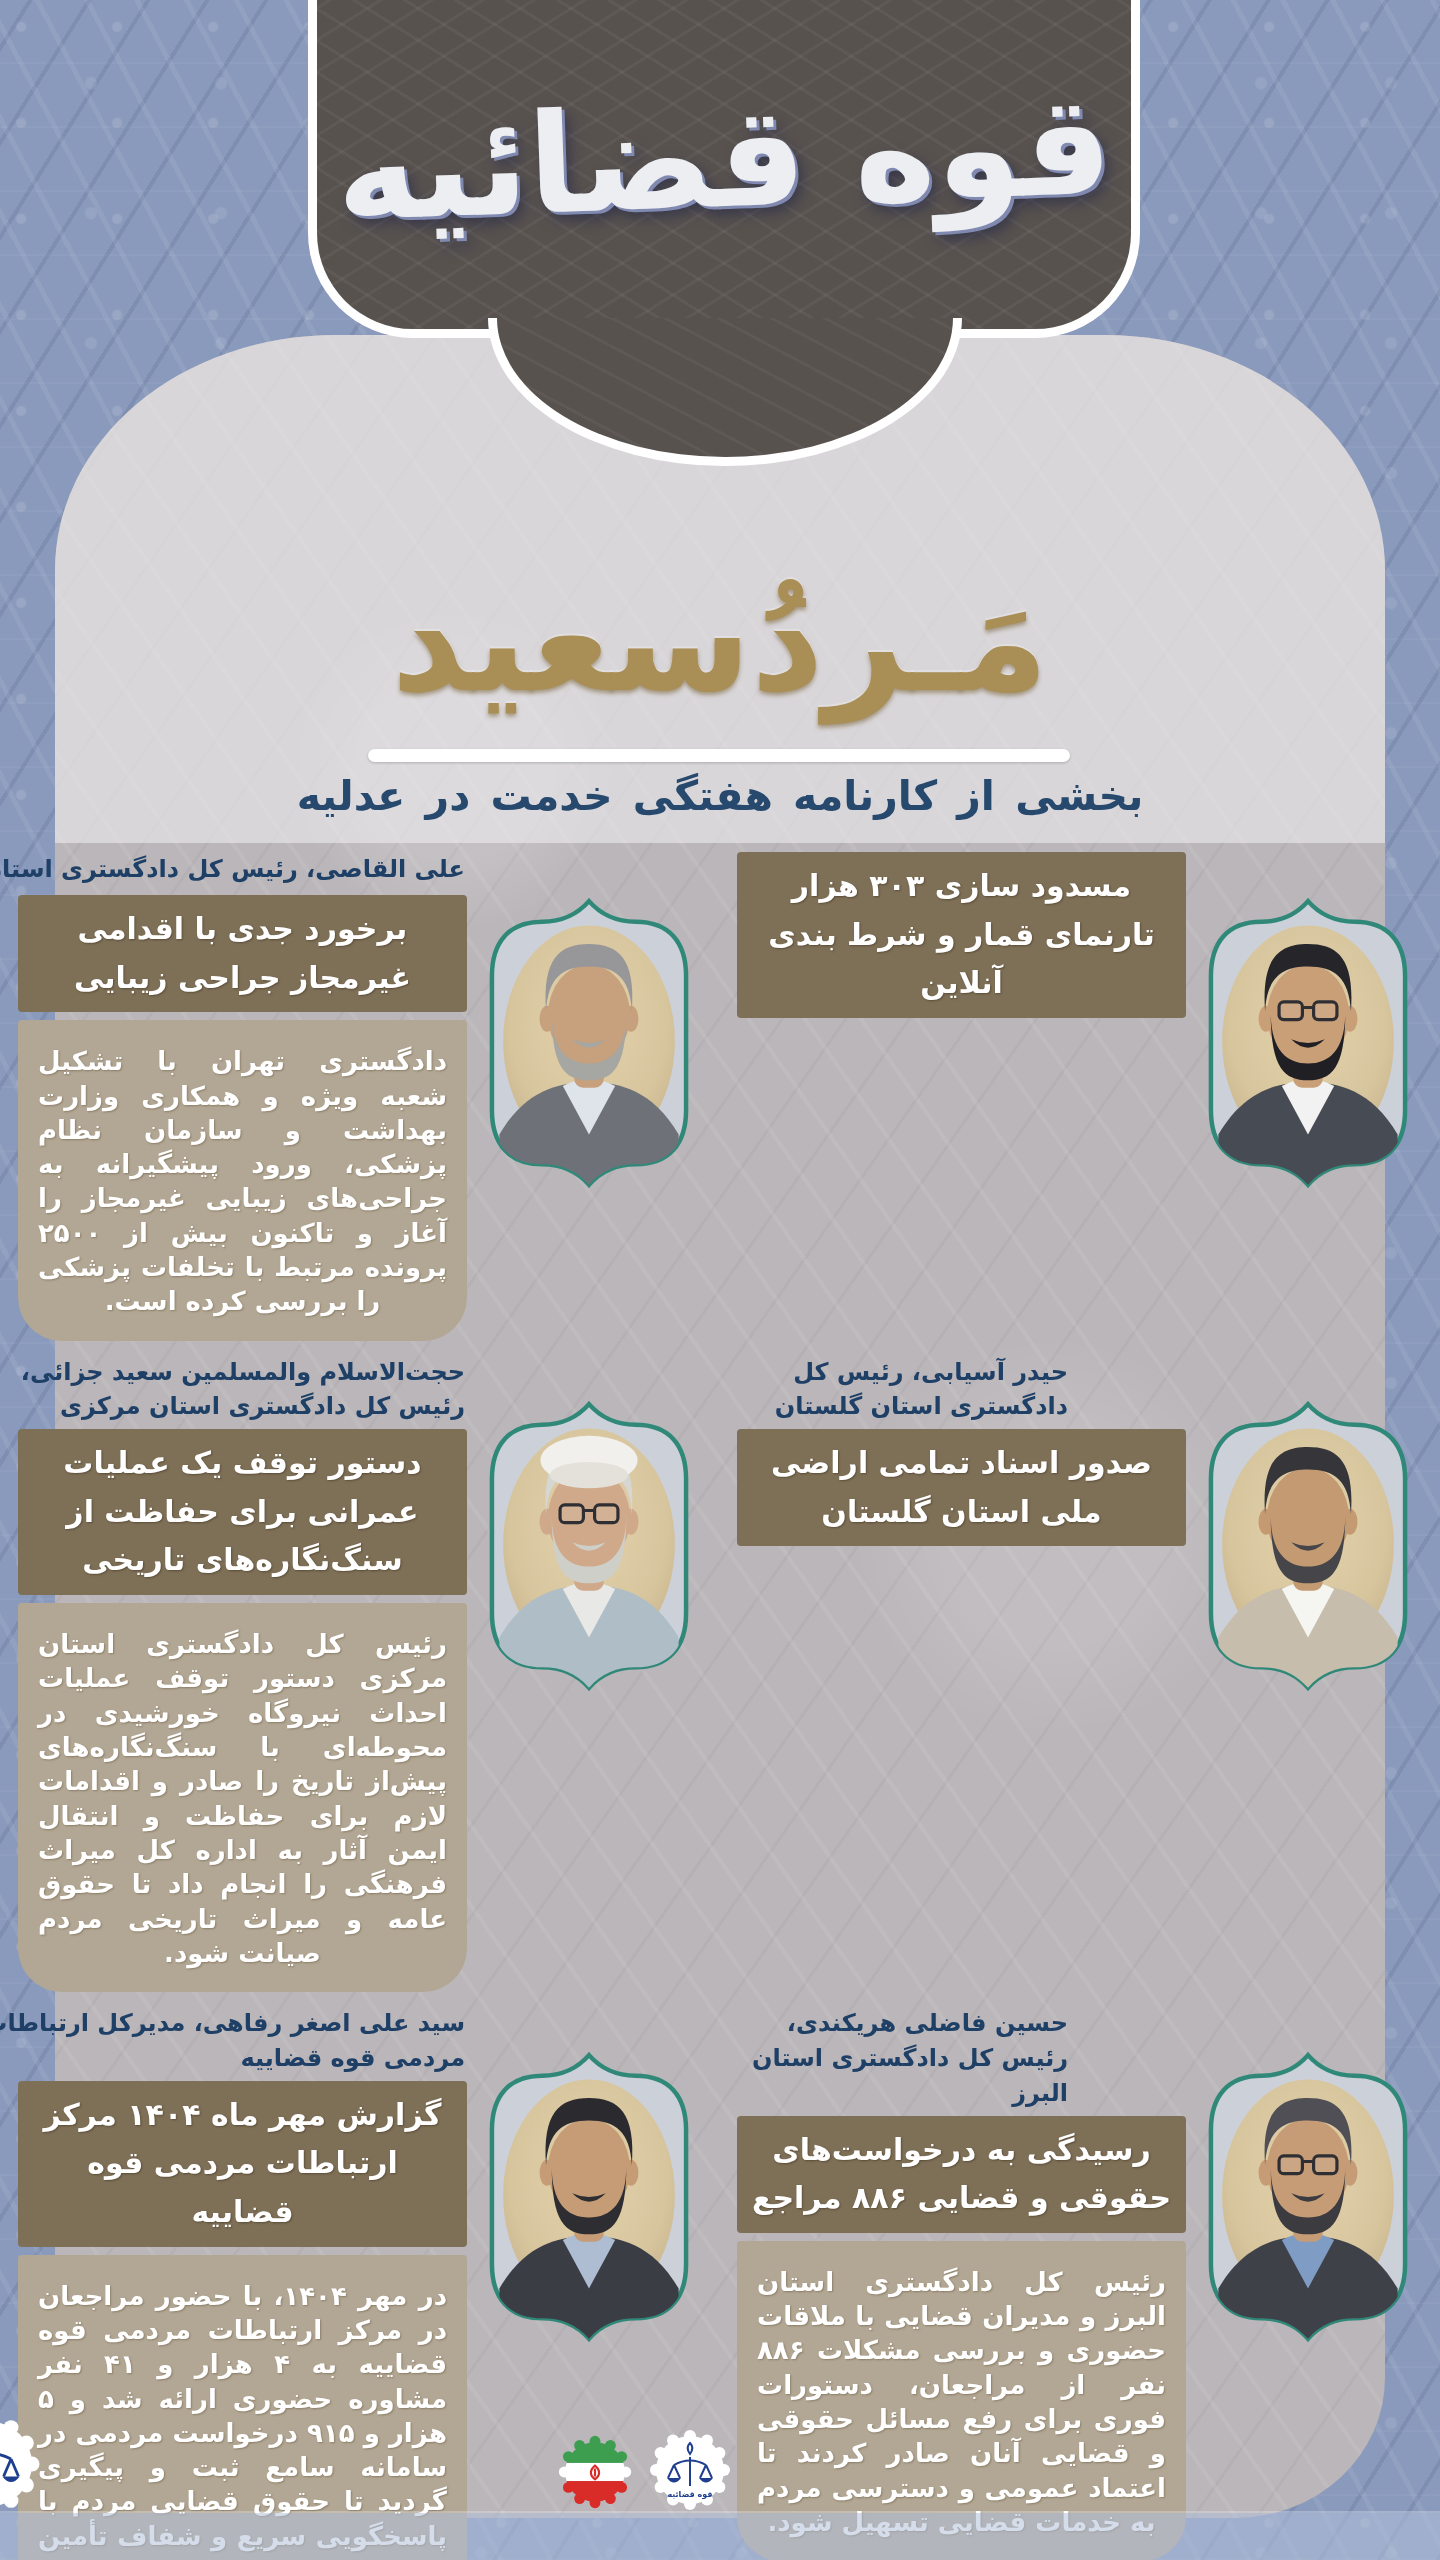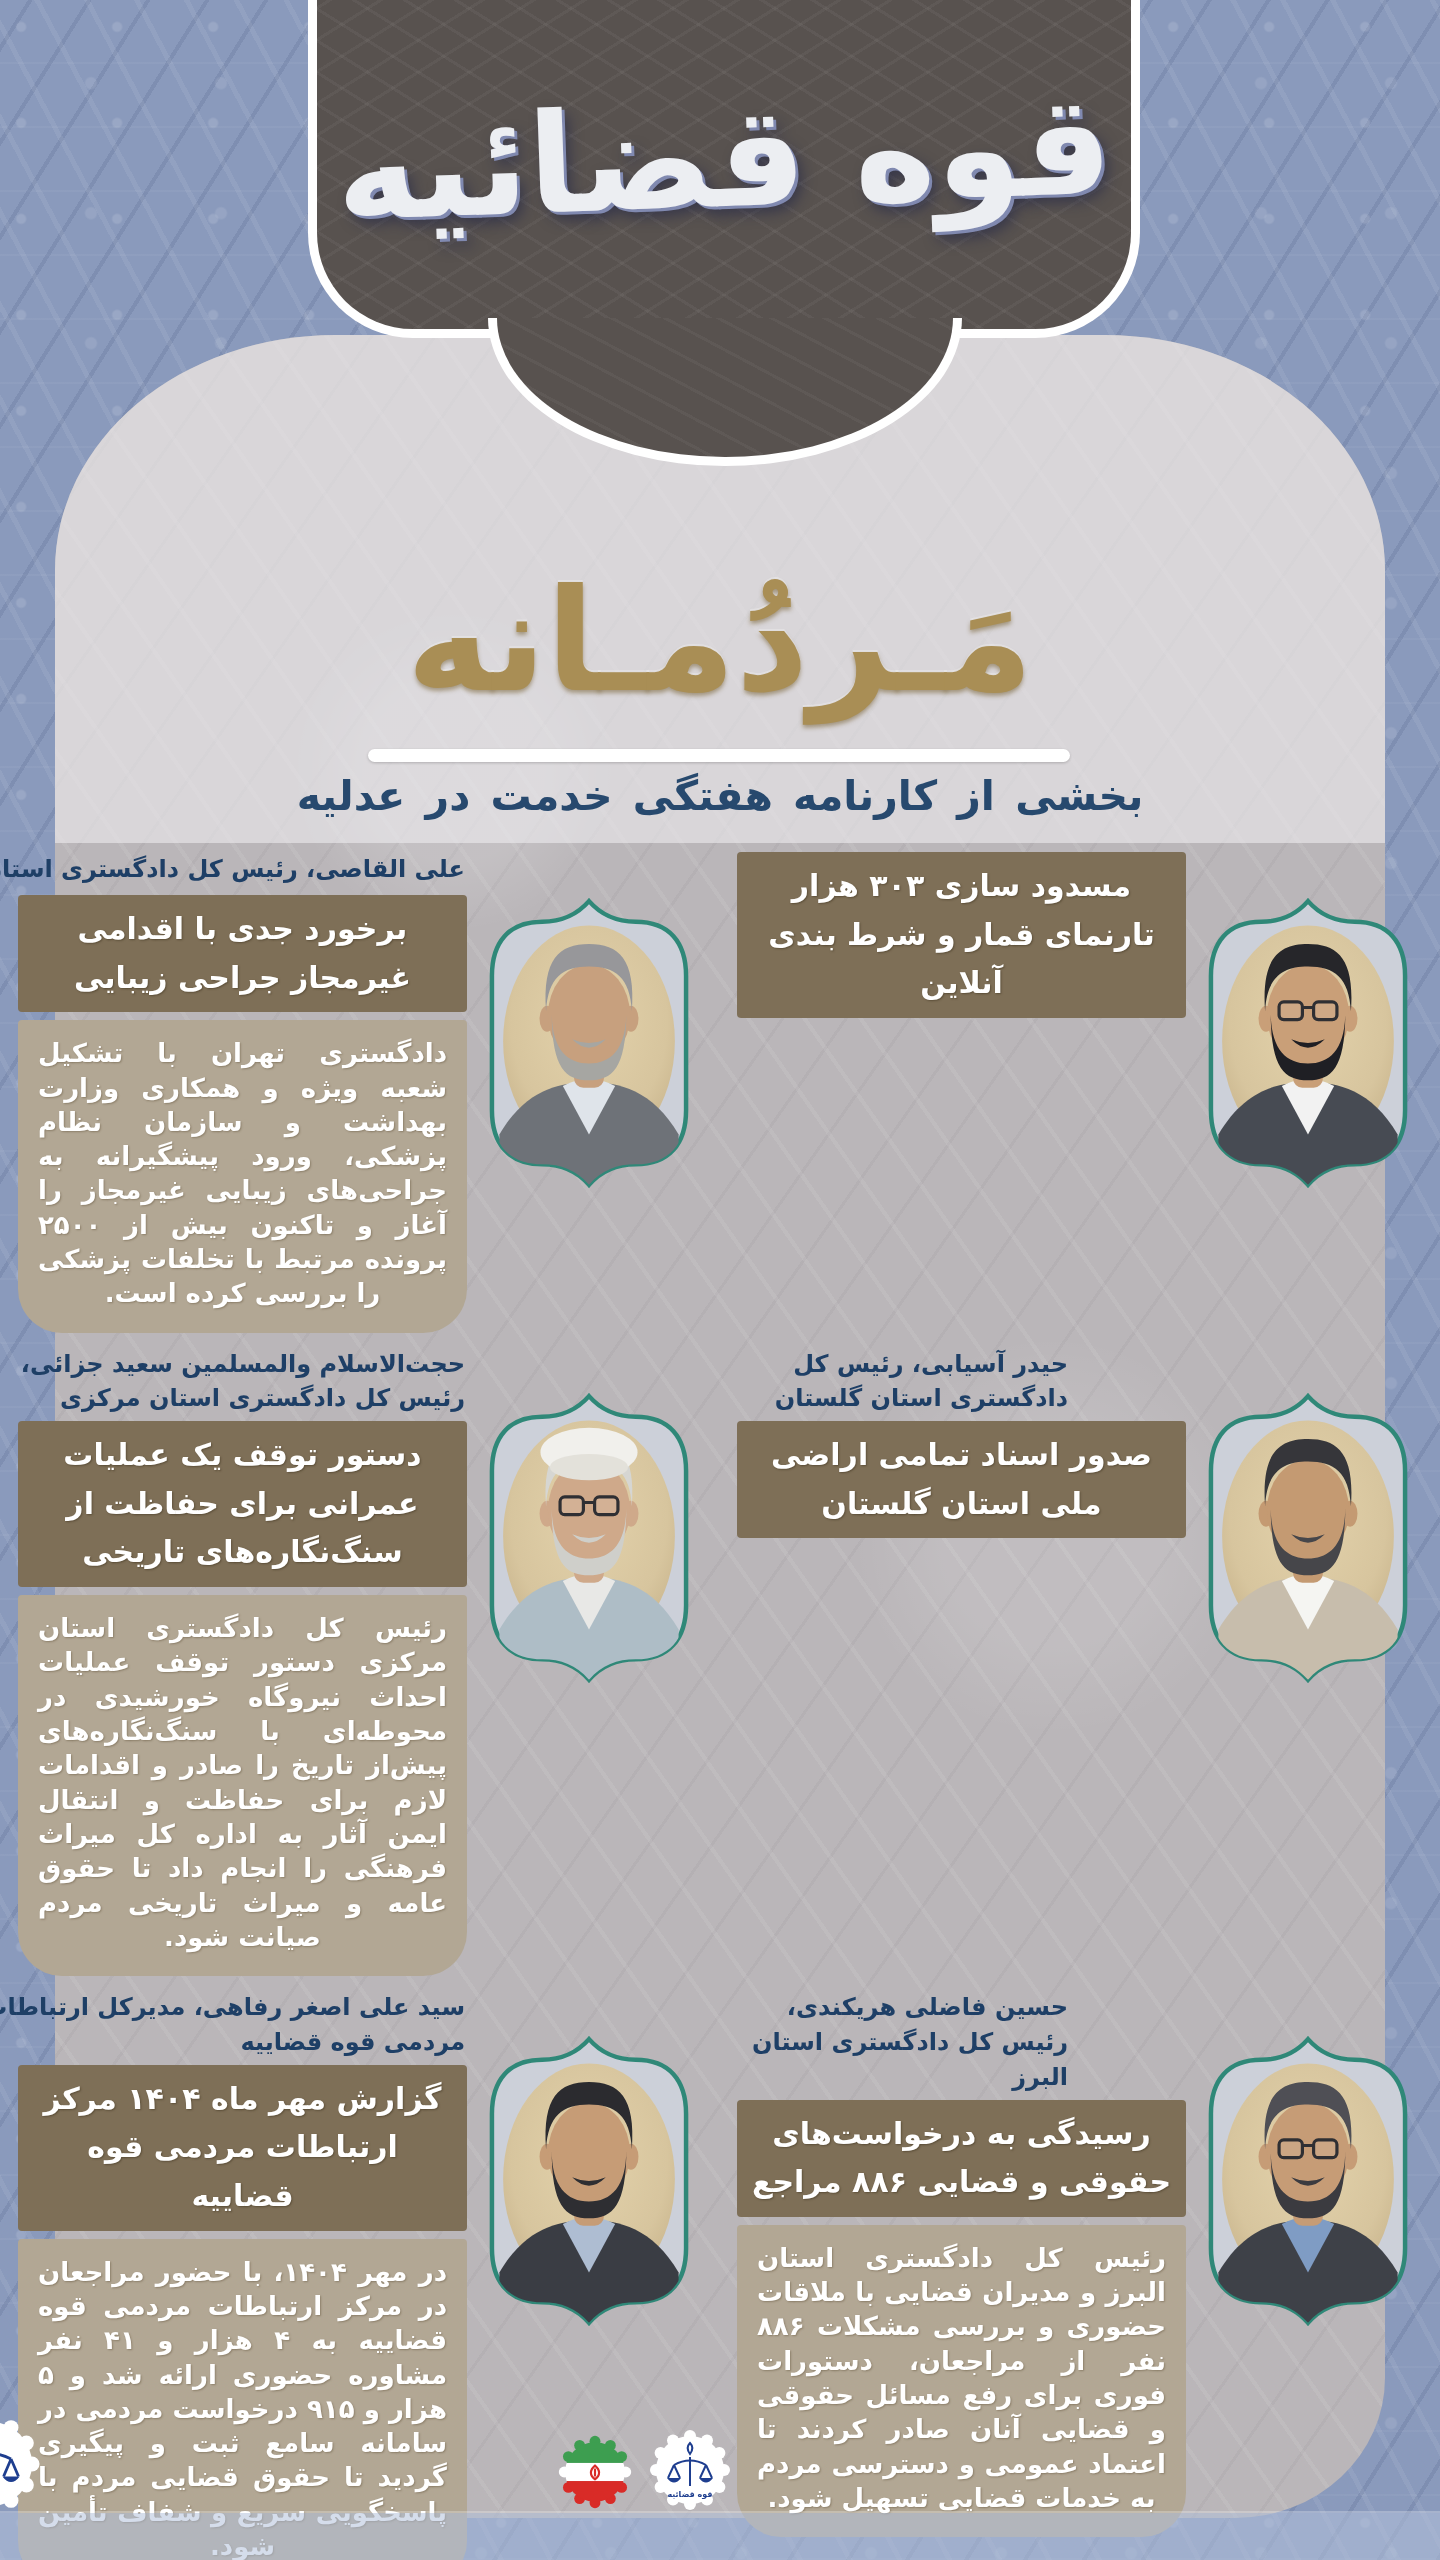--- a/index.html
+++ b/index.html
@@ -100,21 +100,21 @@
   .headline{
     margin:0;background:#7e6f57;color:#fff;
     font-size:30px;font-weight:bold;line-height:1.62;text-align:center;
     padding:10px 14px;border-radius:4px;
     text-shadow:1px 1px 2px rgba(60,48,28,.5);
   }
   .bodybox{
     margin:8px 0 0;background:#b2a794;color:#fff;
     font-size:26px;font-weight:bold;line-height:1.32;
     text-align:justify;text-align-last:center;direction:rtl;
-    padding:16px 20px 22px;border-radius:4px 4px 44px 44px;
+    padding:24px 20px 22px;border-radius:4px 4px 44px 44px;
     text-shadow:1px 1px 2px rgba(95,80,55,.45);
   }
   
   .fr-bg{fill:#ccd0d9;stroke:#2f8878;stroke-width:2.4;}
   .turban,.glasses{display:none;}
   .frame[data-turban="true"] .turban{display:block;}
   .frame[data-glasses="true"] .glasses{display:block;}
   .issue{
     position:absolute;left:728px;top:2434px;width:160px;z-index:9;
     text-align:center;font-size:46px;font-weight:bold;color:#3d4b60;
@@ -150,21 +150,21 @@
 
 <div class="page">
 
   <div class="main-panel"></div>
   <div class="title-zone"></div>
 
   <div class="plaque"></div>
   <div class="tongue"></div>
   <div class="calligraphy">قوه قضائیه</div>
 
-  <div class="title">مَـردُمـانه</div>
+  <div class="title">مَـردُسعید</div>
   <div class="divider"></div>
   <div class="subtitle">بخشی از کارنامه هفتگی خدمت در عدلیه</div>
 
   <div class="items">
 
     <article class="item col-r">
       <div class="item-row">
         <div class="frame" data-turban="false" data-glasses="true" data-beard="true">
   <svg class="av" viewBox="0 0 120 158" style="--skin: #c99f78; --hair: #26262a; --beard: #1f1f24; --suit: #474b53; --shirt: #f2f2f2;">
     <use href="#fr" class="fr-bg"></use>

